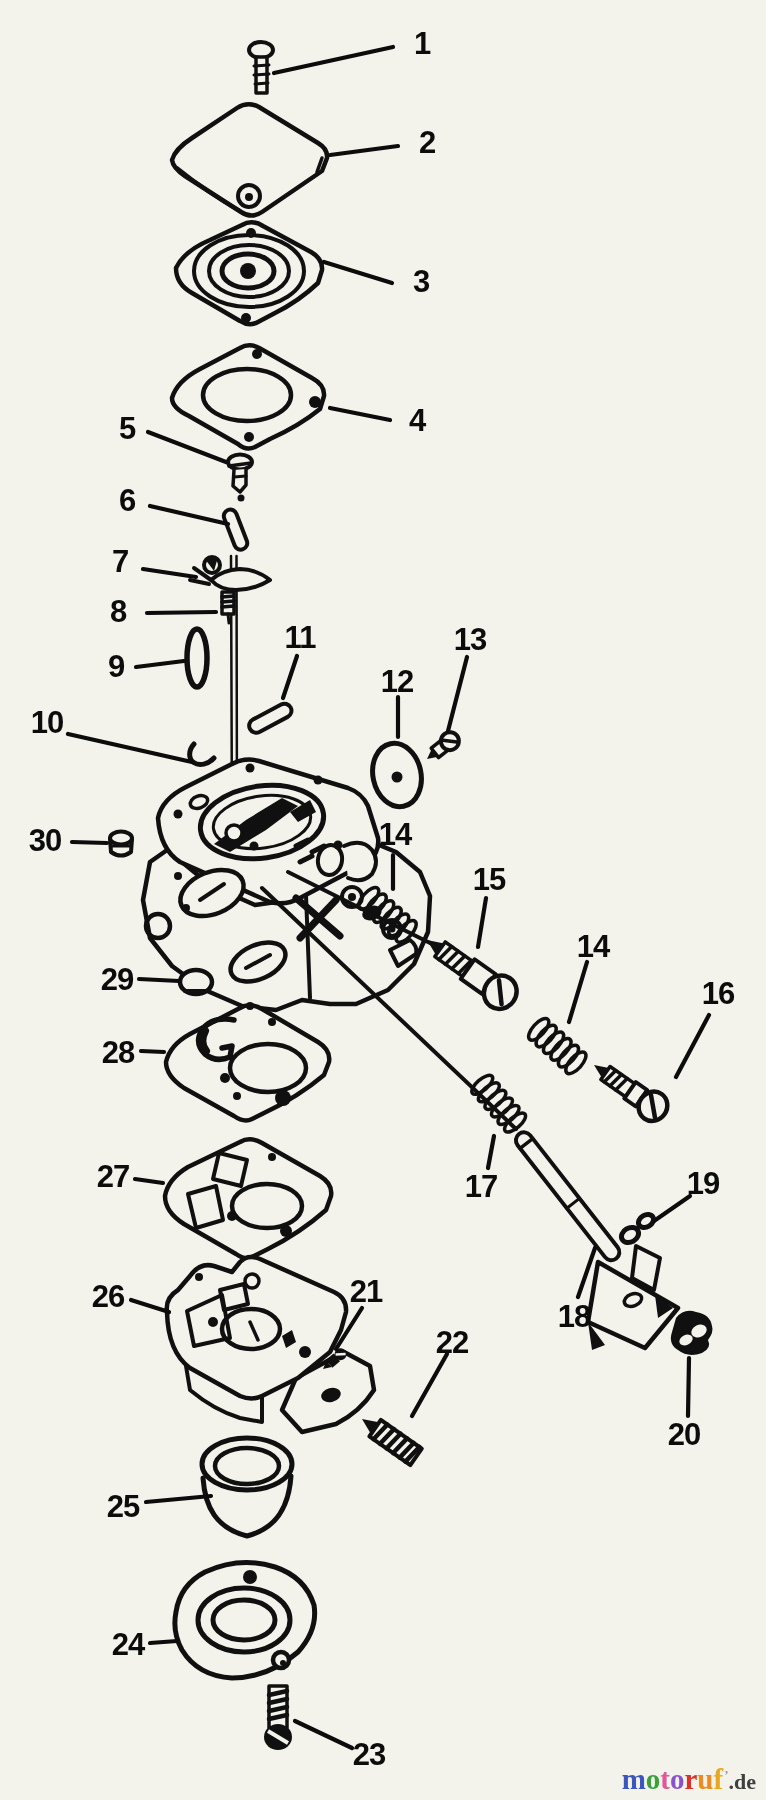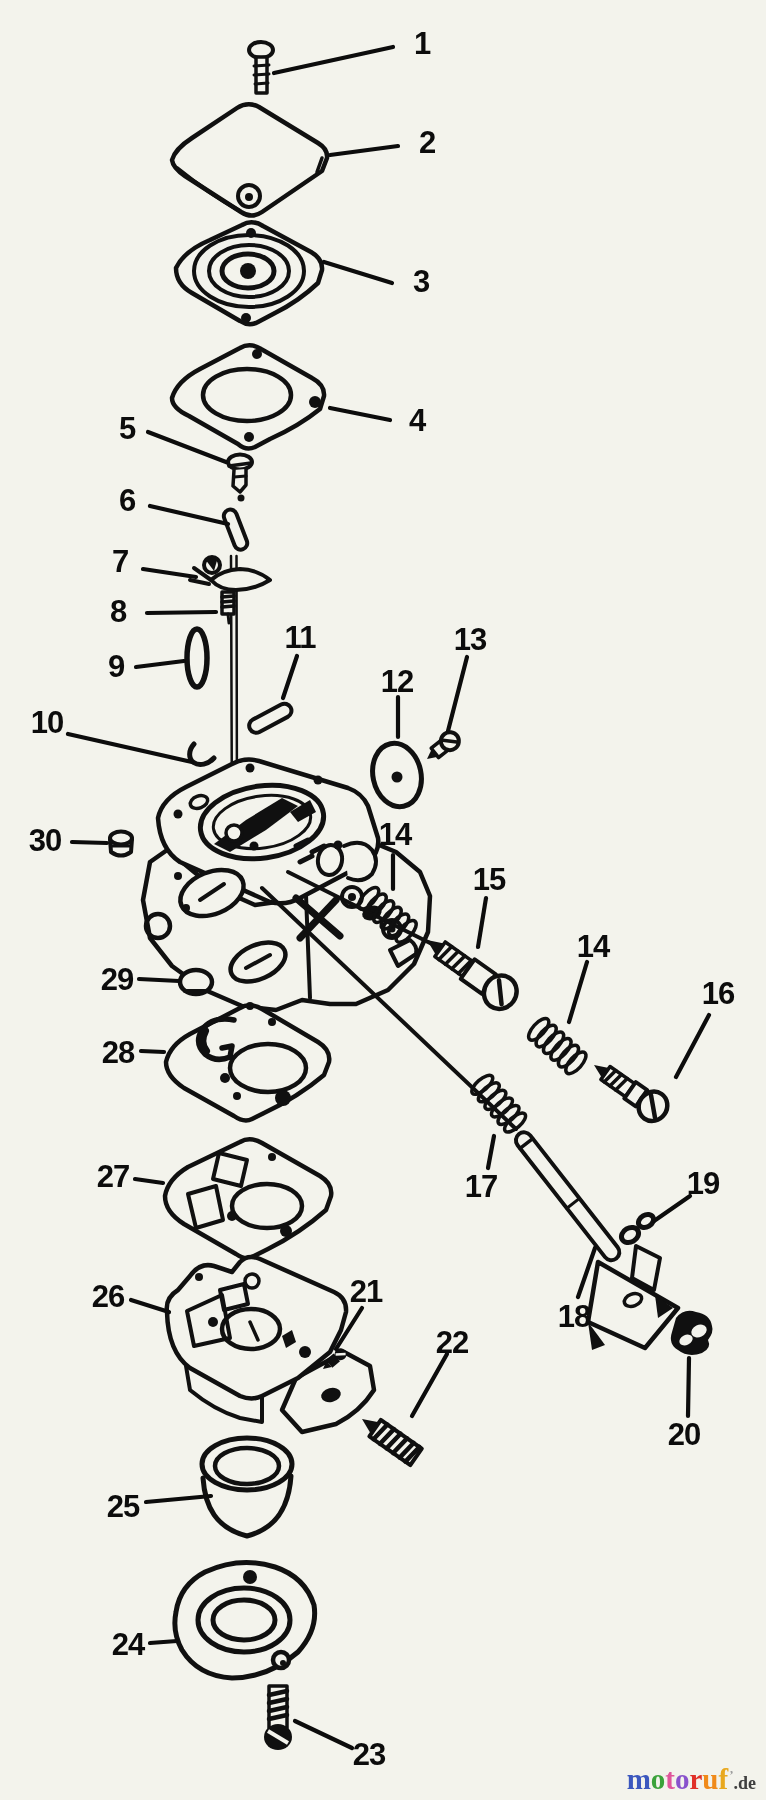--- a/index.html
+++ b/index.html
@@ -6,21 +6,21 @@
   .canvas{position:relative;width:766px;height:1800px;background:#f3f3ec;overflow:hidden;font-family:"Liberation Sans",sans-serif;}
   .canvas svg{position:absolute;left:0;top:0;}
   .callout{font-family:"Liberation Sans",sans-serif;font-weight:900;font-size:31px;fill:#0c0c0c;text-anchor:middle;letter-spacing:-1px;}
   .leader{stroke:#0c0c0c;stroke-width:4.2;stroke-linecap:round;}
   .o{stroke:#101010;fill:#f3f3ec;stroke-linejoin:round;stroke-linecap:round;}
   .n{stroke:#101010;fill:none;stroke-linejoin:round;stroke-linecap:round;}
   .f{fill:#101010;stroke:none;}
   .wf{fill:#f3f3ec;stroke:none;}
   .logo{position:absolute;right:10px;bottom:6px;font-family:"Liberation Serif",serif;font-weight:700;font-size:29px;line-height:1;white-space:nowrap;}
   .logo .tick{font-size:13px;vertical-align:10px;margin-left:1px;}
-  .logo .de{font-size:18px;font-weight:700;}
+  .logo .de{font-size:22px;font-weight:700;}
 </style>
 </head>
 <body>
 
 <div class="canvas">
 <svg id="diagram-svg" width="766" height="1800" viewBox="0 0 766 1800">
 
   <g>
     <ellipse class="o" cx="261" cy="50" rx="12" ry="8" stroke-width="4"></ellipse>
     <rect class="o" x="256" y="57" width="11" height="36" stroke-width="3.5"></rect>

